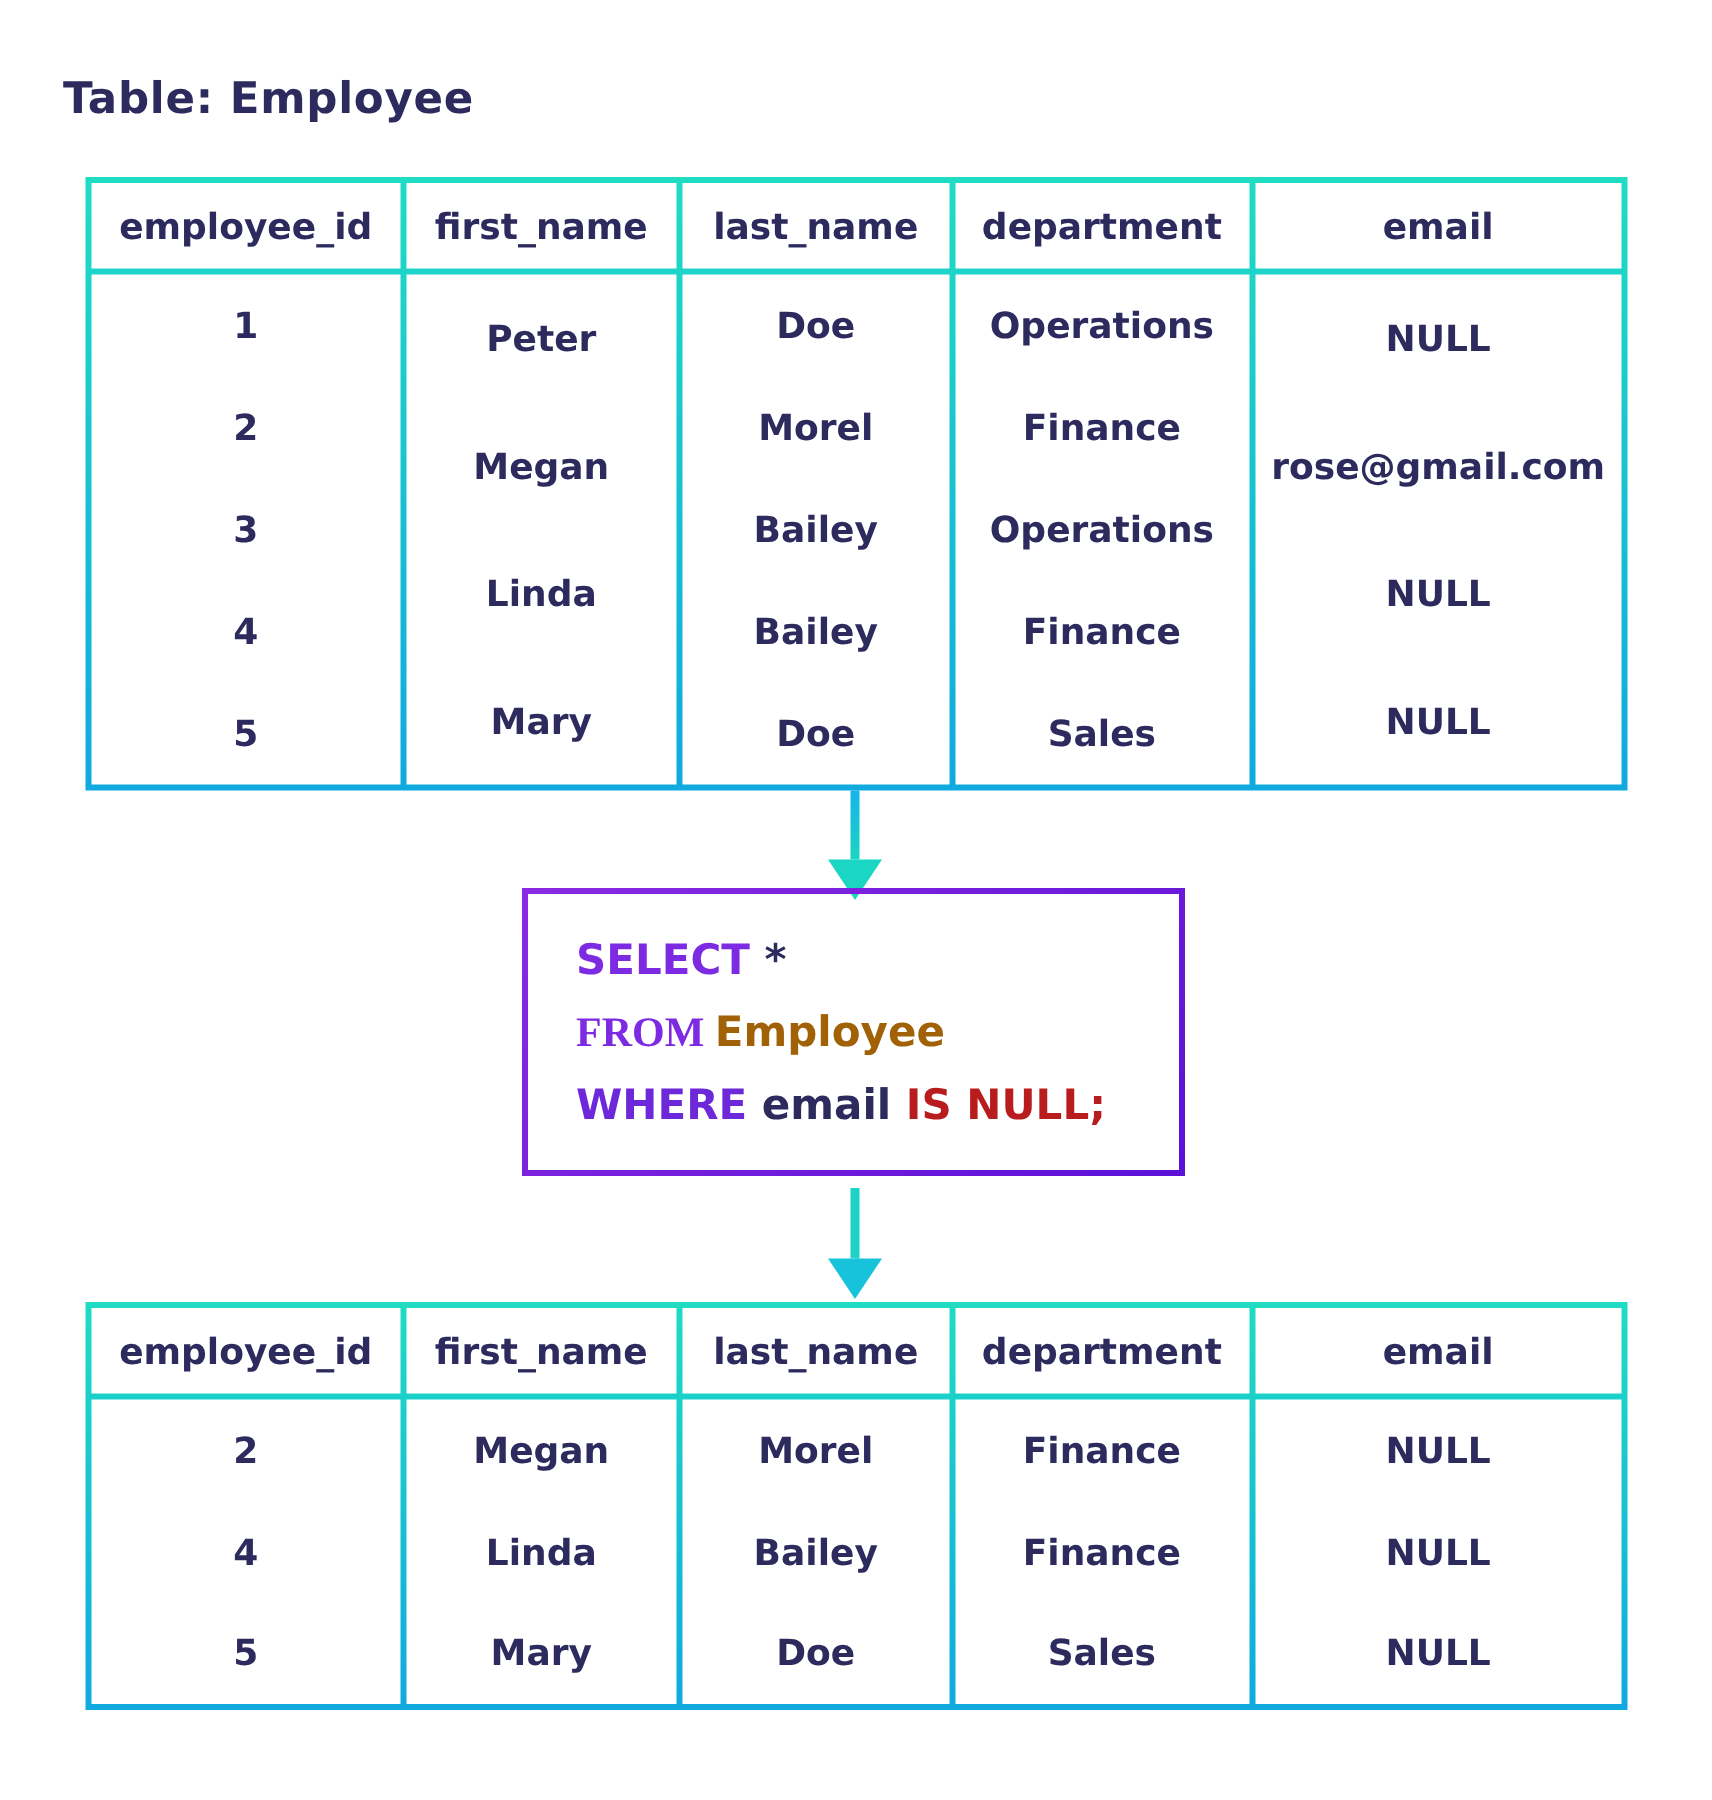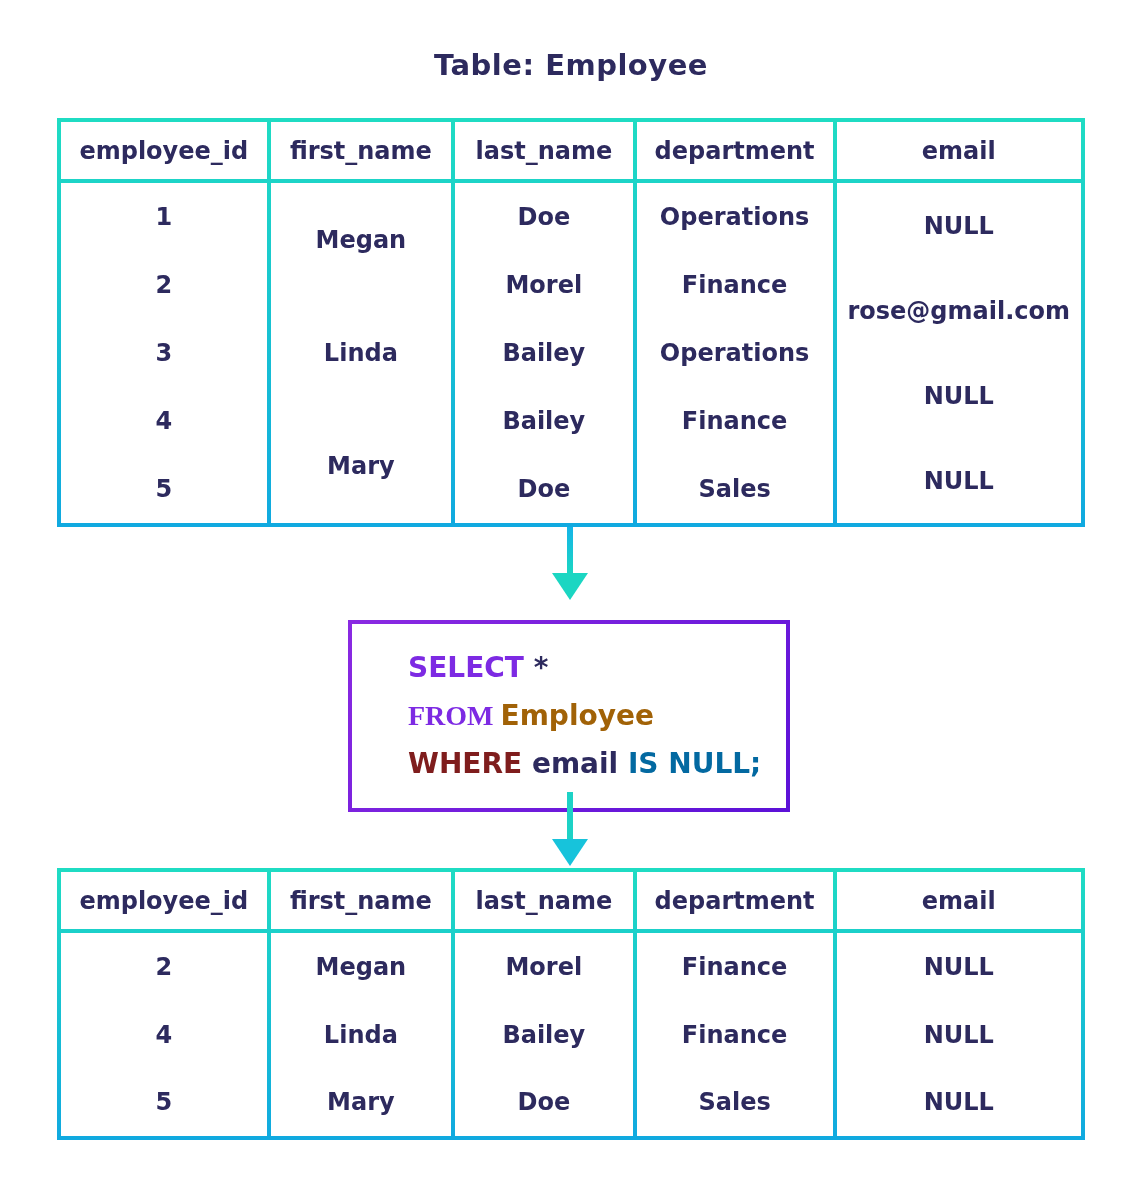--- a/index.html
+++ b/index.html
@@ -21,22 +21,22 @@
     position:relative;
     width:1141px;height:1200px;
     background:#ffffff;
     font-family:"DejaVu Sans", sans-serif;
     font-weight:700;
     color:var(--text);
     overflow:hidden;
   }
   .title{
     position:absolute;
-    left:57px;top:48px;width:1028px;
-    text-align:center;
+    left:42px;top:48px;width:1028px;
+    text-align:left;
     font-size:29px;
     letter-spacing:0.5px;
   }
   
   .tbl{
     position:absolute;
     left:57px;width:1028px;
     box-sizing:border-box;
     display:grid;
     grid-template-columns:212fr 186fr 183fr 202fr 252fr;
@@ -71,25 +71,25 @@
   .arrow-2{top:792px;height:74px;}
   .arrow-line{width:6px;flex:1;}
   .arrow-1 .arrow-line{background:linear-gradient(180deg,var(--arrow1-start),var(--arrow1-end));}
   .arrow-2 .arrow-line{background:var(--arrow2-line);}
   .arrow-head{width:0;height:0;border-left:18px solid transparent;border-right:18px solid transparent;border-top-width:27px;border-top-style:solid;}
   .arrow-1 .arrow-head{border-top-color:var(--arrow1-end);}
   .arrow-2 .arrow-head{border-top-color:var(--arrow2-head);}
   
   .sqlbox{
     position:absolute;
-    left:348px;top:620px;width:442px;height:192px;
+    left:348px;top:592px;width:442px;height:192px;
     box-sizing:border-box;
     border:4px solid;
     border-image:linear-gradient(135deg,var(--box-border-start),var(--box-border-end)) 1;
-    padding:20px 10px 0 56px;
+    padding:20px 10px 0 32px;
   }
   .qline{
     font-size:28px;
     line-height:48px;
     white-space:pre;
   }
 </style>
 </head>
 <body>
 
@@ -104,20 +104,21 @@
       <div class="th">department</div>
       <div class="th">email</div>
       <div class="tcol">
         <div class="td">1</div>
         <div class="td">2</div>
         <div class="td">3</div>
         <div class="td">4</div>
         <div class="td">5</div>
       </div>
       <div class="tcol">
+        <div class="td">Peter</div>
         <div class="td">Megan</div>
         <div class="td">Linda</div>
         <div class="td">Mary</div>
       </div>
       <div class="tcol">
         <div class="td">Doe</div>
         <div class="td">Morel</div>
         <div class="td">Bailey</div>
         <div class="td">Bailey</div>
         <div class="td">Doe</div>
@@ -138,21 +139,21 @@
     </div>
 
   <div class="arrow arrow-1">
     <div class="arrow-line"></div>
     <div class="arrow-head"></div>
   </div>
 
   <div class="sqlbox">
       <div class="qline"><span style="color: rgb(125, 42, 227);">SELECT </span><span style="color: rgb(45, 42, 94);">*</span></div>
       <div class="qline"><span style="color: rgb(125, 42, 227); font-family: Liberation Serif, serif;">FROM </span><span style="color: #a16207;">Employee</span></div>
-      <div class="qline"><span style="color: #7f1d1d;">WHERE </span><span style="color: rgb(45, 42, 94);">email </span><span style="color: #0369a1;">IS NULL;</span></div>
+      <div class="qline"><span style="color: #6d28d9;">WHERE </span><span style="color: rgb(45, 42, 94);">email </span><span style="color: #b91c1c;">IS NULL;</span></div>
     </div>
 
   <div class="arrow arrow-2">
     <div class="arrow-line"></div>
     <div class="arrow-head"></div>
   </div>
 
   <div class="tbl tbl-result">
       <div class="th">employee_id</div>
       <div class="th">first_name</div>

